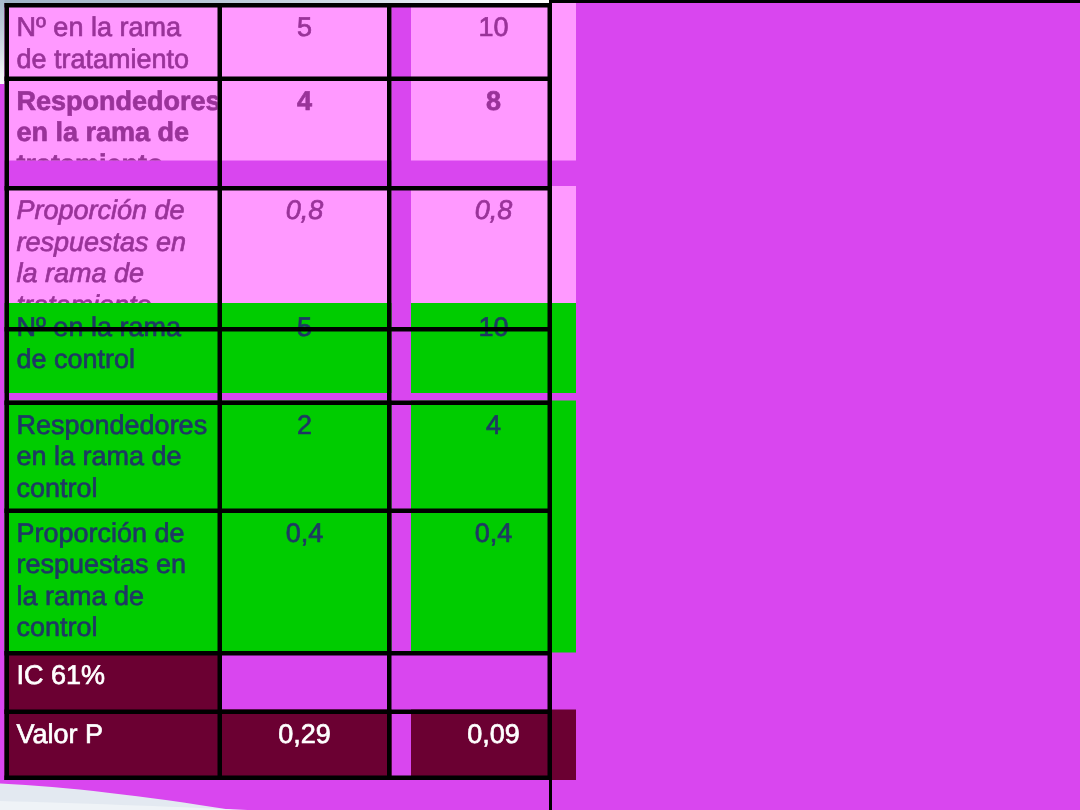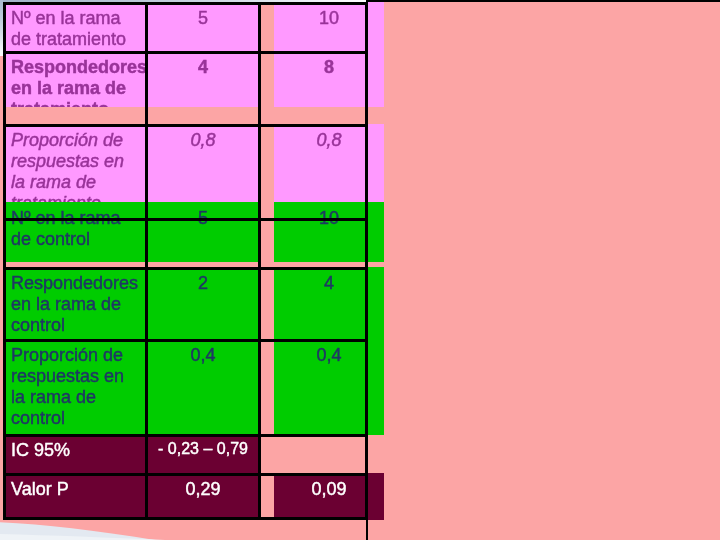--- a/index.html
+++ b/index.html
@@ -3,21 +3,21 @@
 <meta charset="utf-8">
 <title>Tabla de resultados</title>
 <style>
   html,body{margin:0;padding:0;}
   body{
     width:720px;height:540px;overflow:hidden;background:#ffffff;
     font-family:"Liberation Sans", sans-serif;
     position:relative;
   }
   .slide{position:absolute;left:0;top:0;width:720px;height:540px;
-         overflow:hidden;background:#fca5a5;filter:blur(0px);}
+         overflow:hidden;background:#d946ef;filter:blur(0px);}
 
   
   .swoosh{position:absolute;left:0;top:500px;width:400px;height:40px;overflow:hidden;}
   .swoosh svg{display:block;}
   .topband{position:absolute;left:0;top:0;width:366px;height:2px;
     background:linear-gradient(to right,#9fb2c6 0%,#aebecf 22%,#c2cfdc 48%,#dde5ed 72%,#f3f7fa 90%,#fdfefe 100%);}
   .leftsliver{position:absolute;left:0;top:0;width:3px;height:56px;
     background:linear-gradient(to bottom,#a8bacf 0%,#bbc9d8 30%,#d6dfe8 62%,#eef2f6 84%,#fbfcfd 100%);}
 
   
@@ -132,24 +132,21 @@
         <div class="tx lbl">Proporción de respuestas en la rama de control</div>
       </div>
     <div class="cell green r5 c1">
         <div class="tx num">0,4</div>
       </div>
     <div class="cell green r5 c2">
         <div class="tx num">0,4</div>
       </div>
 
     <div class="cell maroon r6 c0">
-        <div class="tx lbl">IC 95%</div>
-      </div>
-    <div class="cell maroon r6 c1">
-        <div class="tx num small">- 0,23 – 0,79</div>
+        <div class="tx lbl">IC 61%</div>
       </div>
 
     <div class="cell maroon r7 c0">
         <div class="tx lbl">Valor P</div>
       </div>
     <div class="cell maroon r7 c1">
         <div class="tx num">0,29</div>
       </div>
     <div class="cell maroon r7 c2">
         <div class="tx num">0,09</div>

